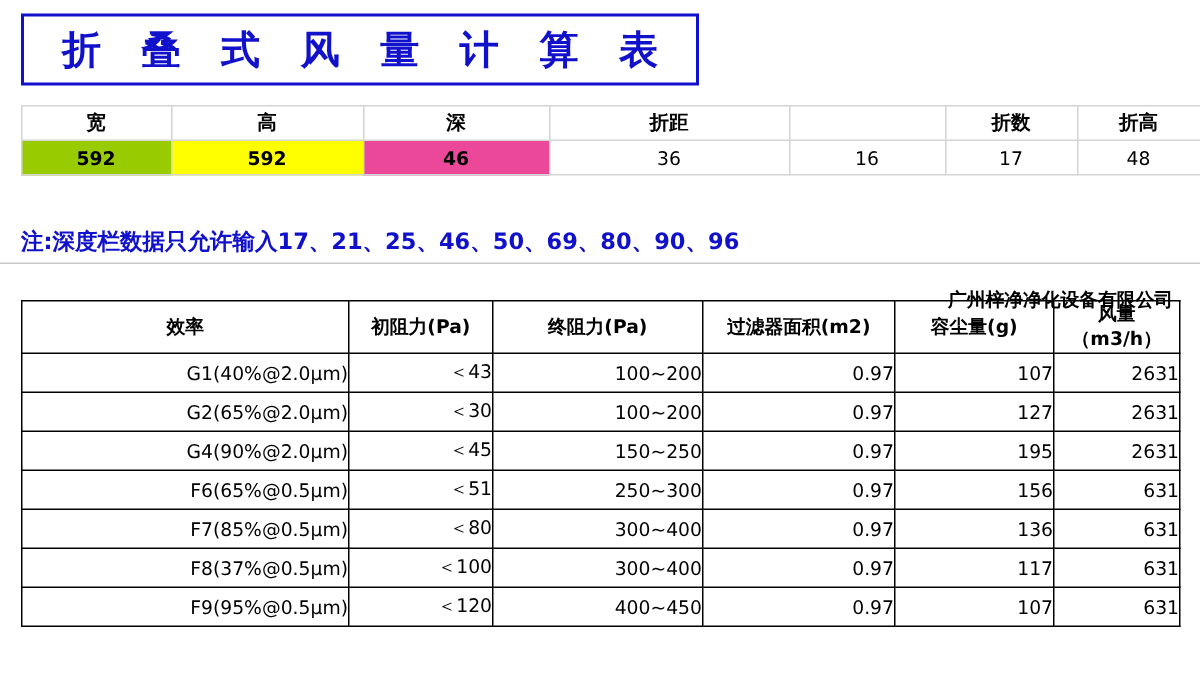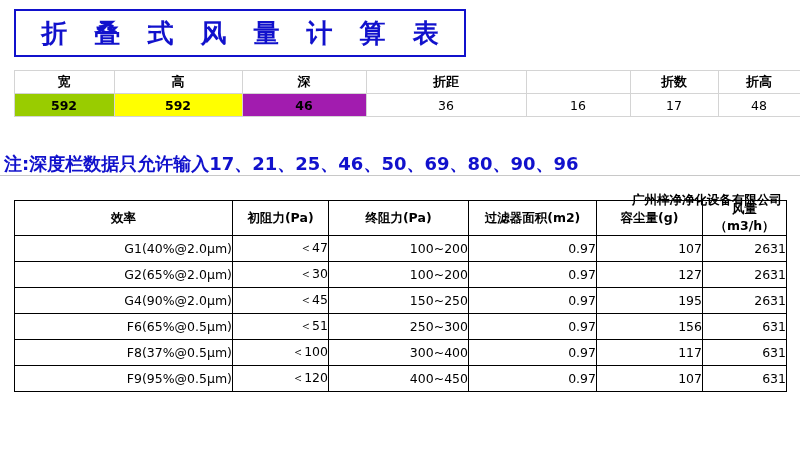--- a/index.html
+++ b/index.html
@@ -65,29 +65,29 @@
   .param-table tr.head td {
     font-weight: bold;
     font-size: 13px;
     height: 22px;
   }
   .param-table tr.vals td {
     height: 22px;
   }
   td.c-green  { background: #99cc00; font-weight: bold; }
   td.c-yellow { background: #ffff00; font-weight: bold; }
-  td.c-purple { background: #a21caf; font-weight: bold; margin-left: 12px; }
+  td.c-purple { background: #ec4899; font-weight: bold; margin-left: 12px; }
   td.nb { border: none; }
 
   
   .note {
     position: absolute;
-    left: 4px;
+    left: 14px;
     top: 152px;
-    font-size: 18px;
+    font-size: 15px;
     color: #1111cc;
     font-weight: bold;
     white-space: nowrap;
     font-family: "DejaVu Sans", "Liberation Sans", sans-serif;
   }
 
   
   .hr-line {
     position: absolute;
     left: 0;
@@ -207,21 +207,21 @@
         <th>初阻力(Pa)</th>
         <th>终阻力(Pa)</th>
         <th>过滤器面积(m2)</th>
         <th>容尘量(g)</th>
         <th>风量（m3/h）</th>
       </tr>
     </thead>
     <tbody>
       <tr>
         <td>G1(40%@2.0μm)</td>
-        <td>＜47</td>
+        <td>＜43</td>
         <td>100~200</td>
         <td>0.97</td>
         <td>107</td>
         <td>2631</td>
       </tr>
       <tr>
         <td>G2(65%@2.0μm)</td>
         <td>＜30</td>
         <td>100~200</td>
         <td>0.97</td>
@@ -238,20 +238,28 @@
       </tr>
       <tr>
         <td>F6(65%@0.5μm)</td>
         <td>＜51</td>
         <td>250~300</td>
         <td>0.97</td>
         <td>156</td>
         <td>631</td>
       </tr>
       <tr>
+        <td>F7(85%@0.5μm)</td>
+        <td>＜80</td>
+        <td>300~400</td>
+        <td>0.97</td>
+        <td>136</td>
+        <td>631</td>
+      </tr>
+      <tr>
         <td>F8(37%@0.5μm)</td>
         <td>＜100</td>
         <td>300~400</td>
         <td>0.97</td>
         <td>117</td>
         <td>631</td>
       </tr>
       <tr>
         <td>F9(95%@0.5μm)</td>
         <td>＜120</td>

